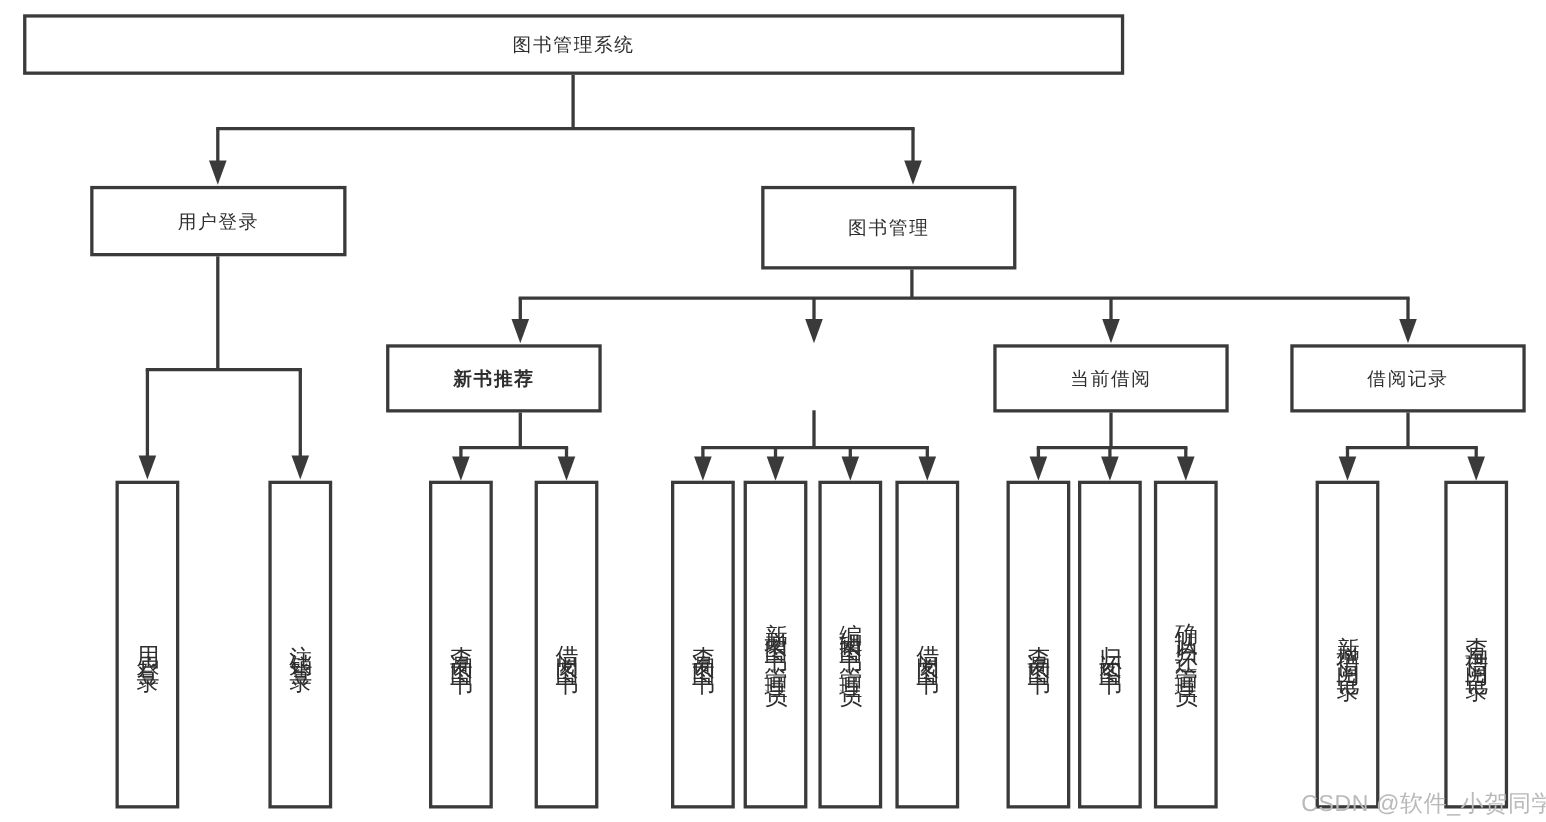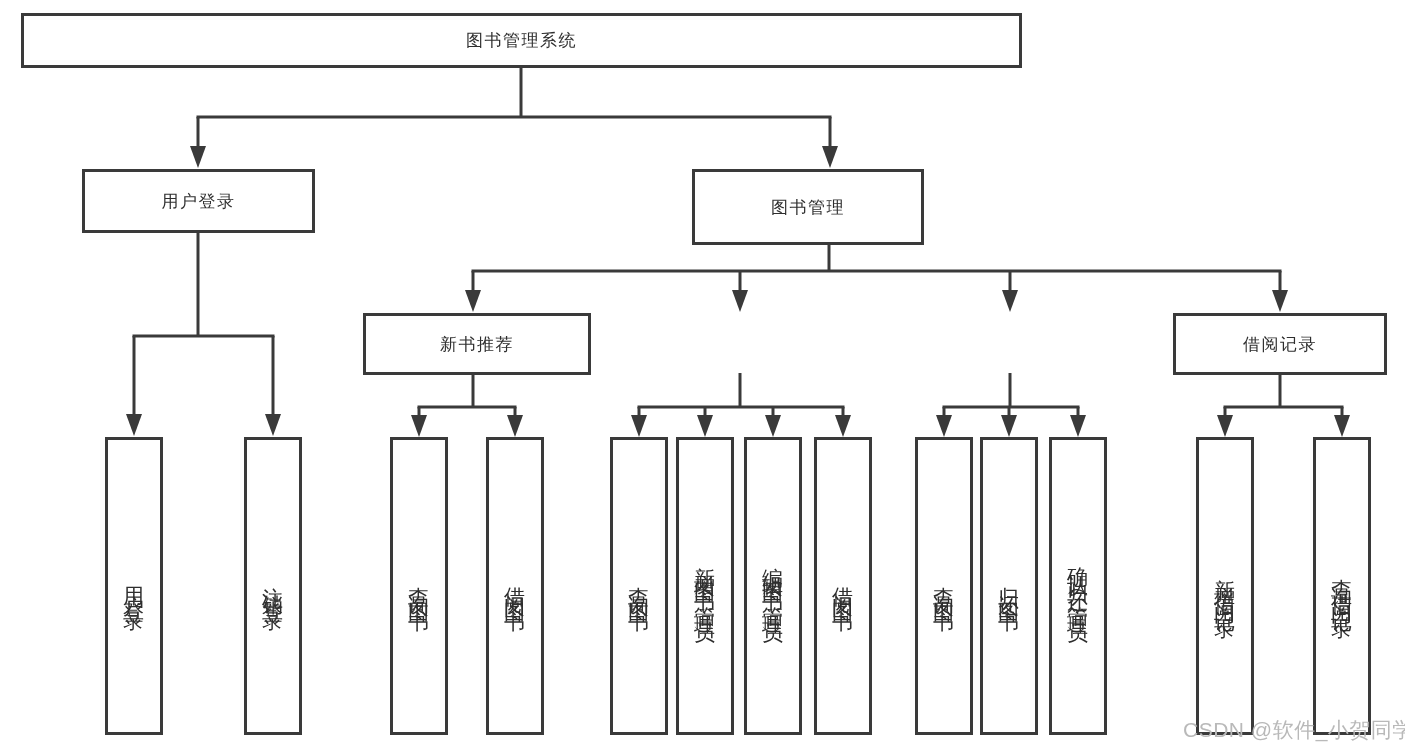--- a/index.html
+++ b/index.html
@@ -130,22 +130,25 @@
     <span>图书管理系统</span>
   </div>
 
   <div class="box h" style="left:82px; top:169px; width:233px; height:64px;">
     <span>用户登录</span>
   </div>
   <div class="box h" style="left:692px; top:169px; width:232px; height:76px;">
     <span>图书管理</span>
   </div>
 
-  <div class="box h" style="left:363px; top:313px; width:228px; height:62px;">
+  <div class="box h" style="left:351px; top:313px; width:196px; height:62px;font-weight:bold;">
     <span>新书推荐</span>
+  </div>
+  <div class="box h" style="left:903px; top:313px; width:214px; height:62px;">
+    <span>当前借阅</span>
   </div>
   <div class="box h" style="left:1173px; top:313px; width:214px; height:62px;">
     <span>借阅记录</span>
   </div>
 
   <div class="box v" style="left:105px; top:437px; width:58px; height:298px;">
     <span>用户登录</span>
   </div>
   <div class="box v" style="left:244px; top:437px; width:58px; height:298px;">
     <span>注销登录</span>

